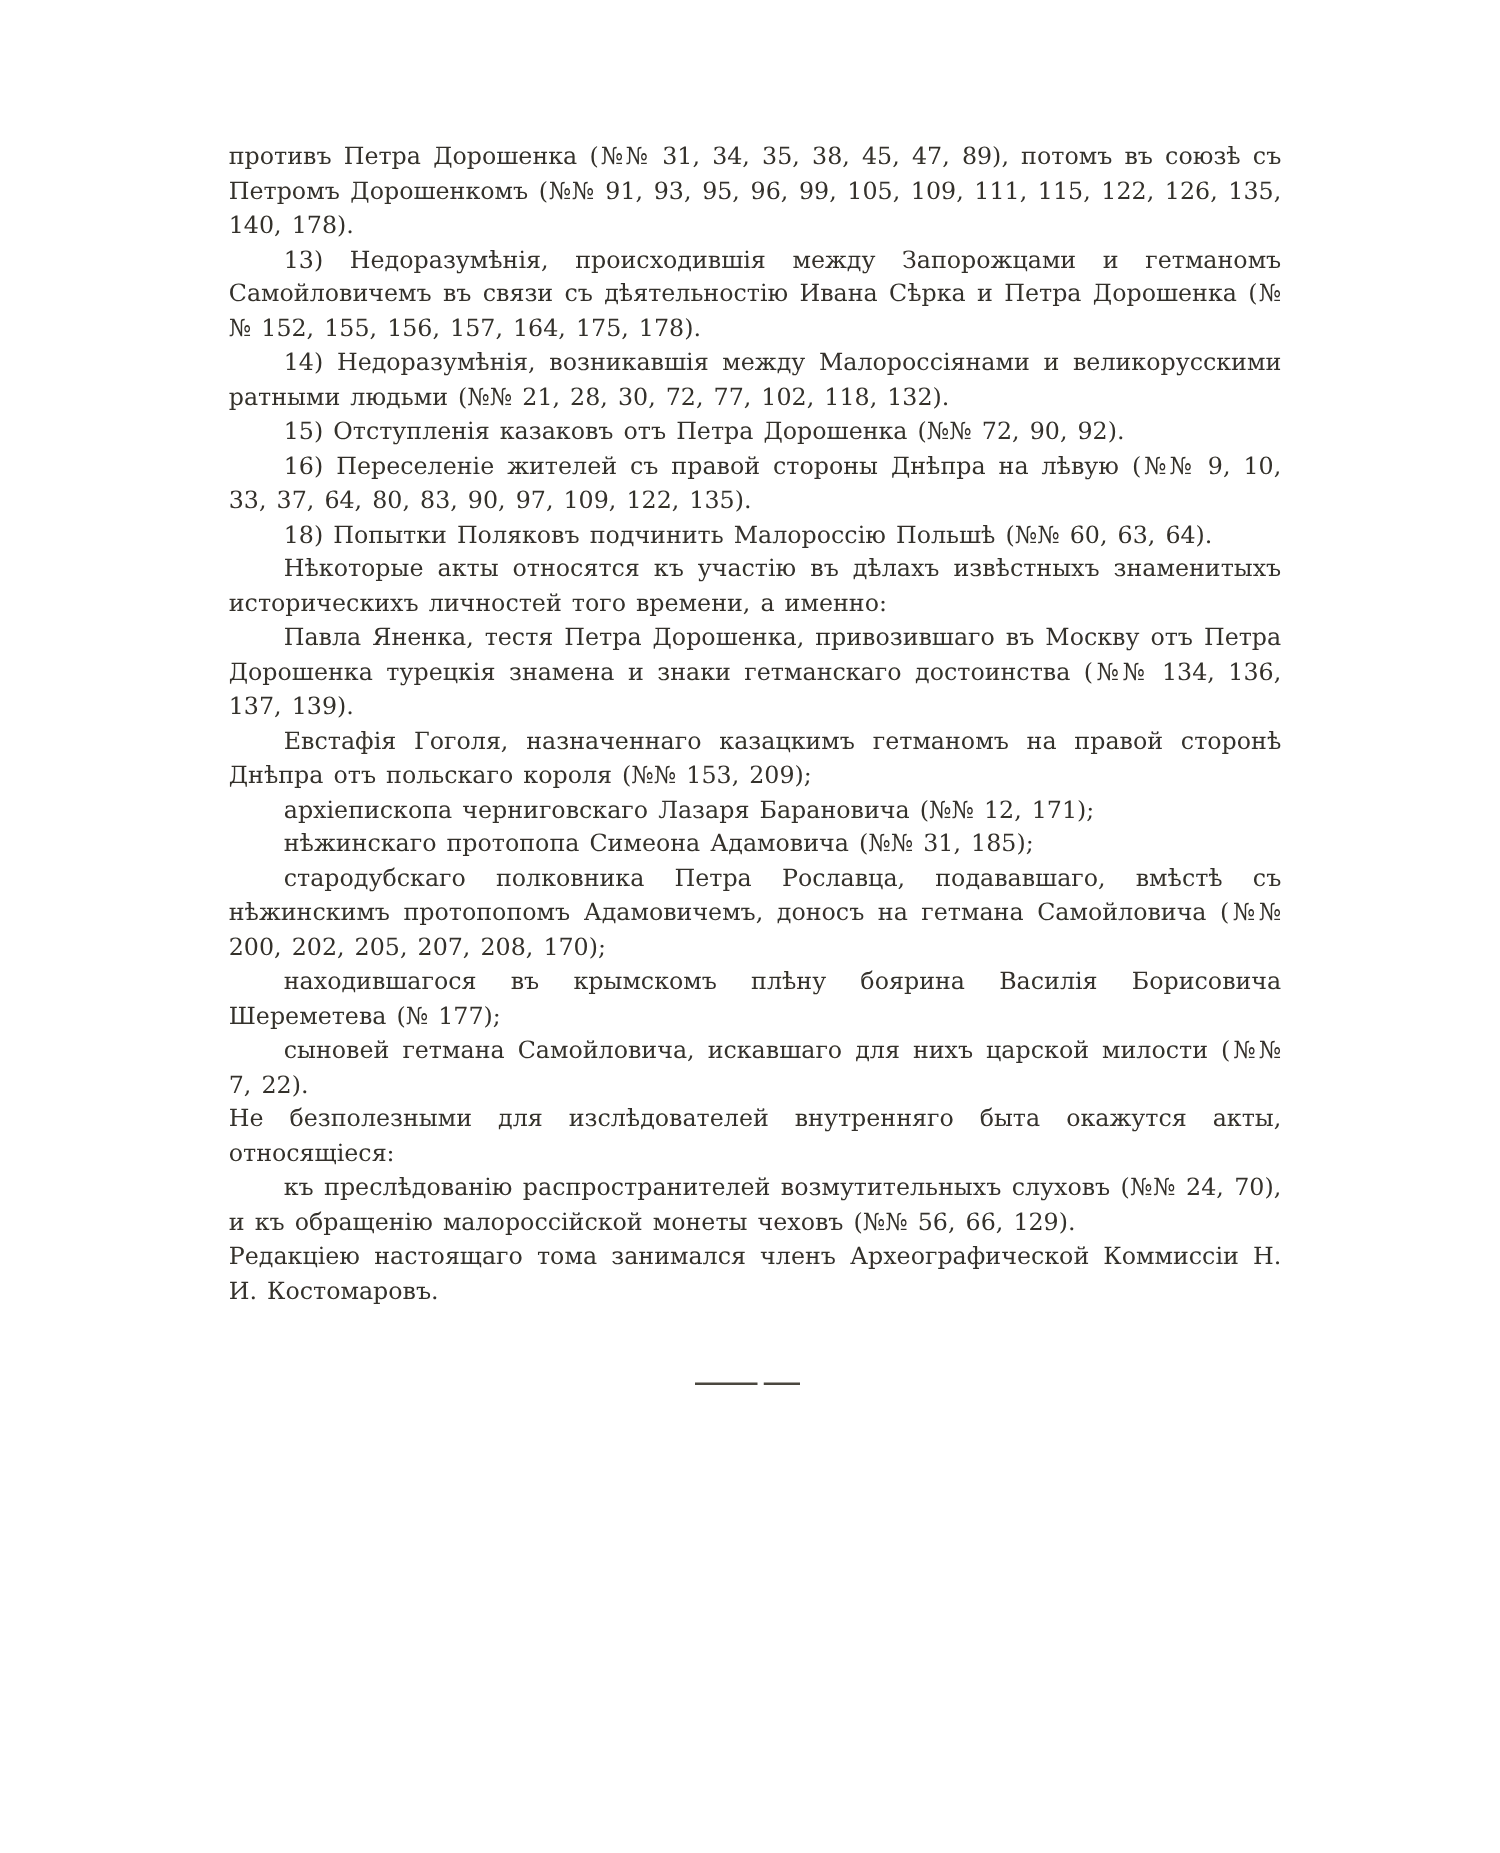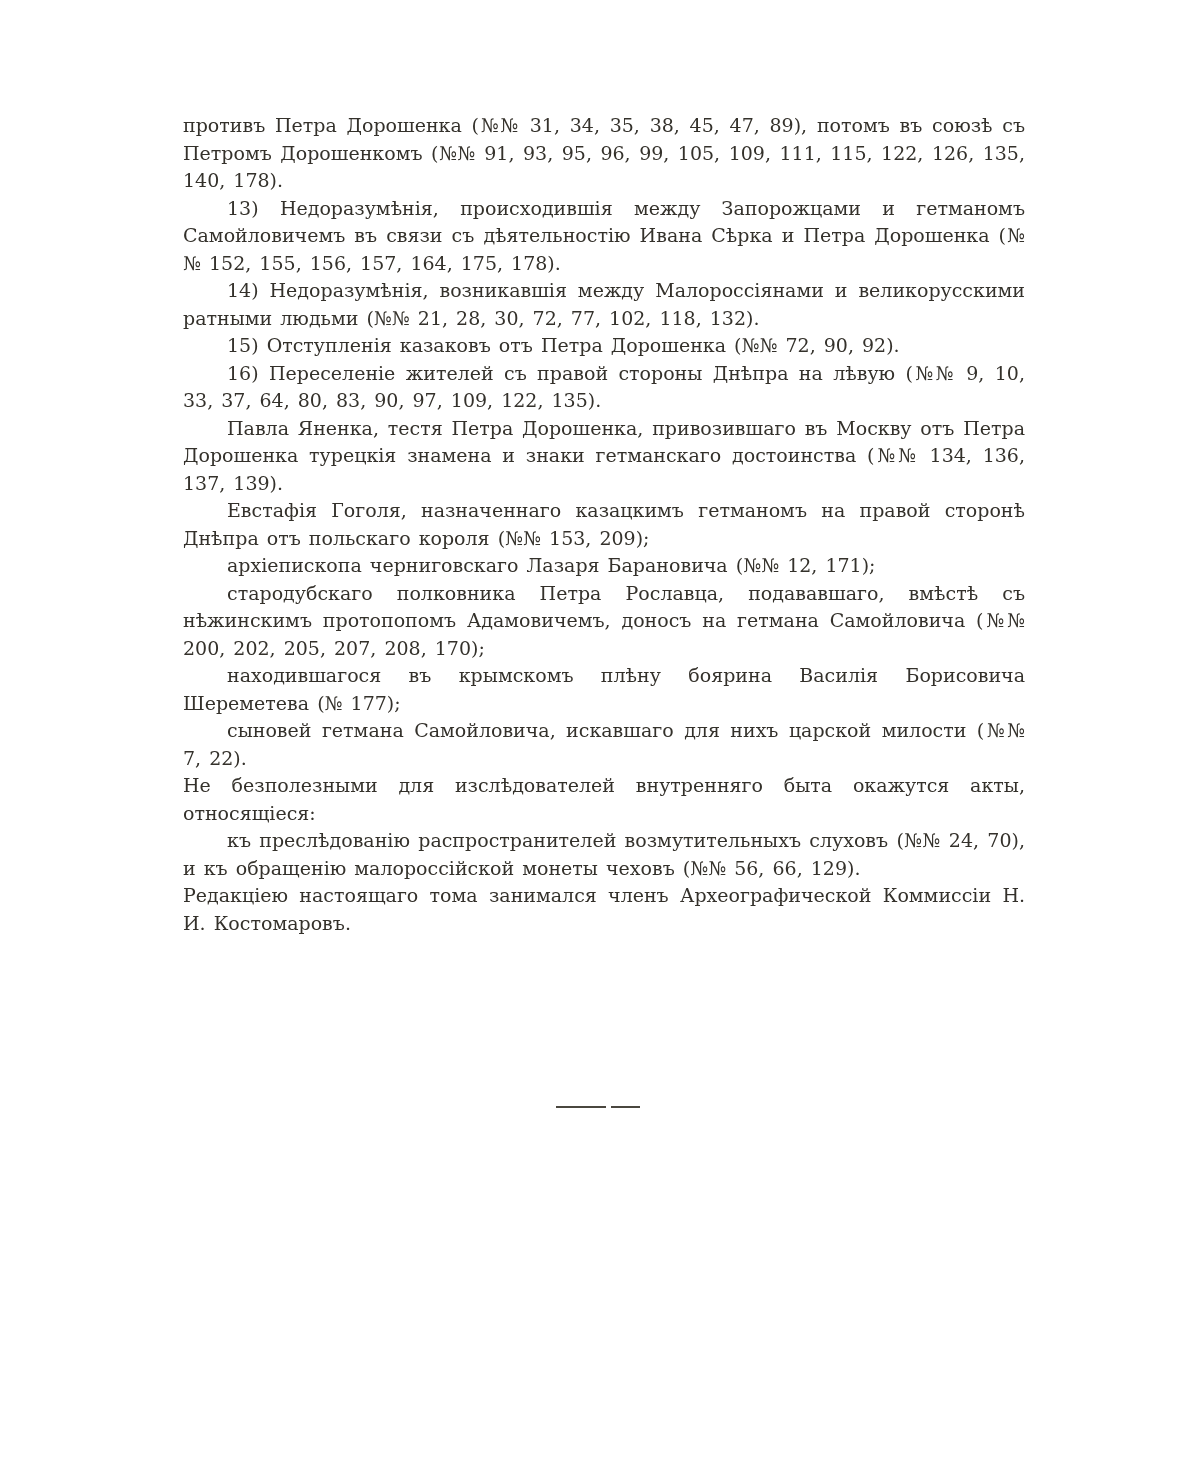--- a/index.html
+++ b/index.html
@@ -67,23 +67,26 @@
 </head>
 <body>
 
 <div class="page">
   <div class="text-block" id="text-block">
       <p class="para">противъ Петра Дорошенка (№№ 31, 34, 35, 38, 45, 47, 89), потомъ въ союзѣ съ Петромъ Дорошенкомъ (№№ 91, 93, 95, 96, 99, 105, 109, 111, 115, 122, 126, 135, 140, 178).</p>
       <p class="para indent">13) Недоразумѣнія, происходившія между Запорожцами и гетманомъ Самойловичемъ въ связи съ дѣятельностію Ивана Сѣрка и Петра Дорошенка (№№ 152, 155, 156, 157, 164, 175, 178).</p>
       <p class="para indent">14) Недоразумѣнія, возникавшія между Малороссіянами и великорусскими ратными людьми (№№ 21, 28, 30, 72, 77, 102, 118, 132).</p>
       <p class="para indent">15) Отступленія казаковъ отъ Петра Дорошенка (№№ 72, 90, 92).</p>
       <p class="para indent">16) Переселеніе жителей съ правой стороны Днѣпра на лѣвую (№№ 9, 10, 33, 37, 64, 80, 83, 90, 97, 109, 122, 135).</p>
+      <p class="para indent">18) Попытки Поляковъ подчинить Малороссію Польшѣ (№№ 60, 63, 64).</p>
+      <p class="para indent">Нѣкоторые акты относятся къ участію въ дѣлахъ извѣстныхъ знаменитыхъ историческихъ личностей того времени, а именно:</p>
       <p class="para indent">Павла Яненка, тестя Петра Дорошенка, привозившаго въ Москву отъ Петра Дорошенка турецкія знамена и знаки гетманскаго достоинства (№№ 134, 136, 137, 139).</p>
       <p class="para indent">Евстафія Гоголя, назначеннаго казацкимъ гетманомъ на правой сторонѣ Днѣпра отъ польскаго короля (№№ 153, 209);</p>
       <p class="para indent">архіепископа черниговскаго Лазаря Барановича (№№ 12, 171);</p>
+      <p class="para indent">нѣжинскаго протопопа Симеона Адамовича (№№ 31, 185);</p>
       <p class="para indent">стародубскаго полковника Петра Рославца, подававшаго, вмѣстѣ съ нѣжинскимъ протопопомъ Адамовичемъ, доносъ на гетмана Самойловича (№№ 200, 202, 205, 207, 208, 170);</p>
       <p class="para indent">находившагося въ крымскомъ плѣну боярина Василія Борисовича Шереметева (№ 177);</p>
       <p class="para indent">сыновей гетмана Самойловича, искавшаго для нихъ царской милости (№№ 7, 22).</p>
       <p class="para">Не безполезными для изслѣдователей внутренняго быта окажутся акты, относящіеся:</p>
       <p class="para indent">къ преслѣдованію распространителей возмутительныхъ слуховъ (№№ 24, 70), и къ обращенію малороссійской монеты чеховъ (№№ 56, 66, 129).</p>
       <p class="para">Редакціею настоящаго тома занимался членъ Археографической Коммиссіи Н. И. Костомаровъ.</p>
     </div>
   <div class="divider">
     <span class="dash dash-long"></span>
     <span class="dash dash-short"></span>

